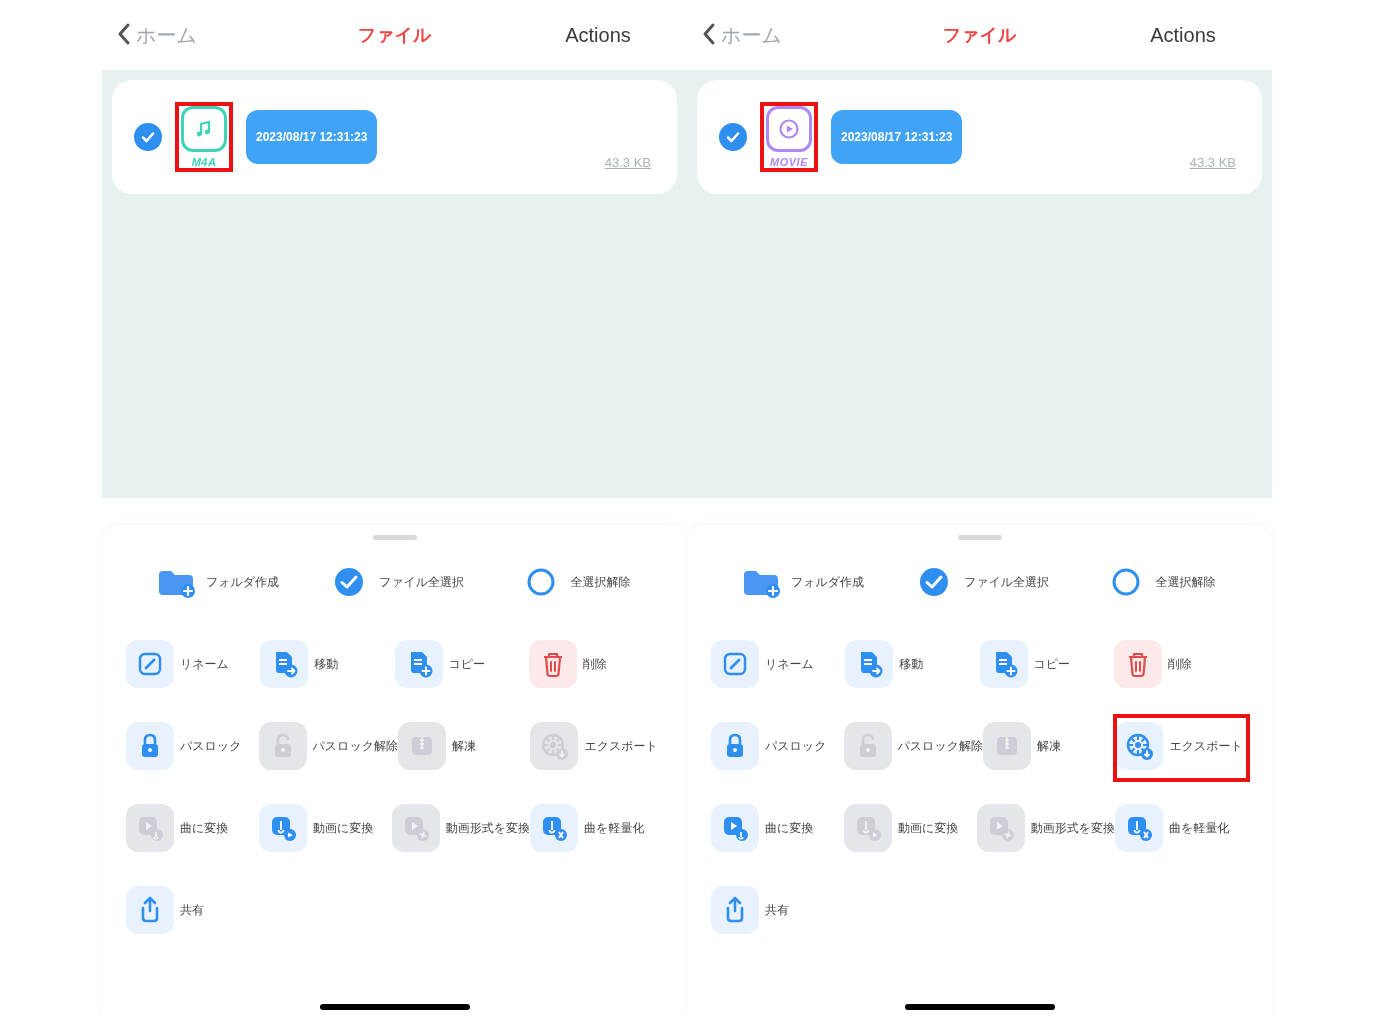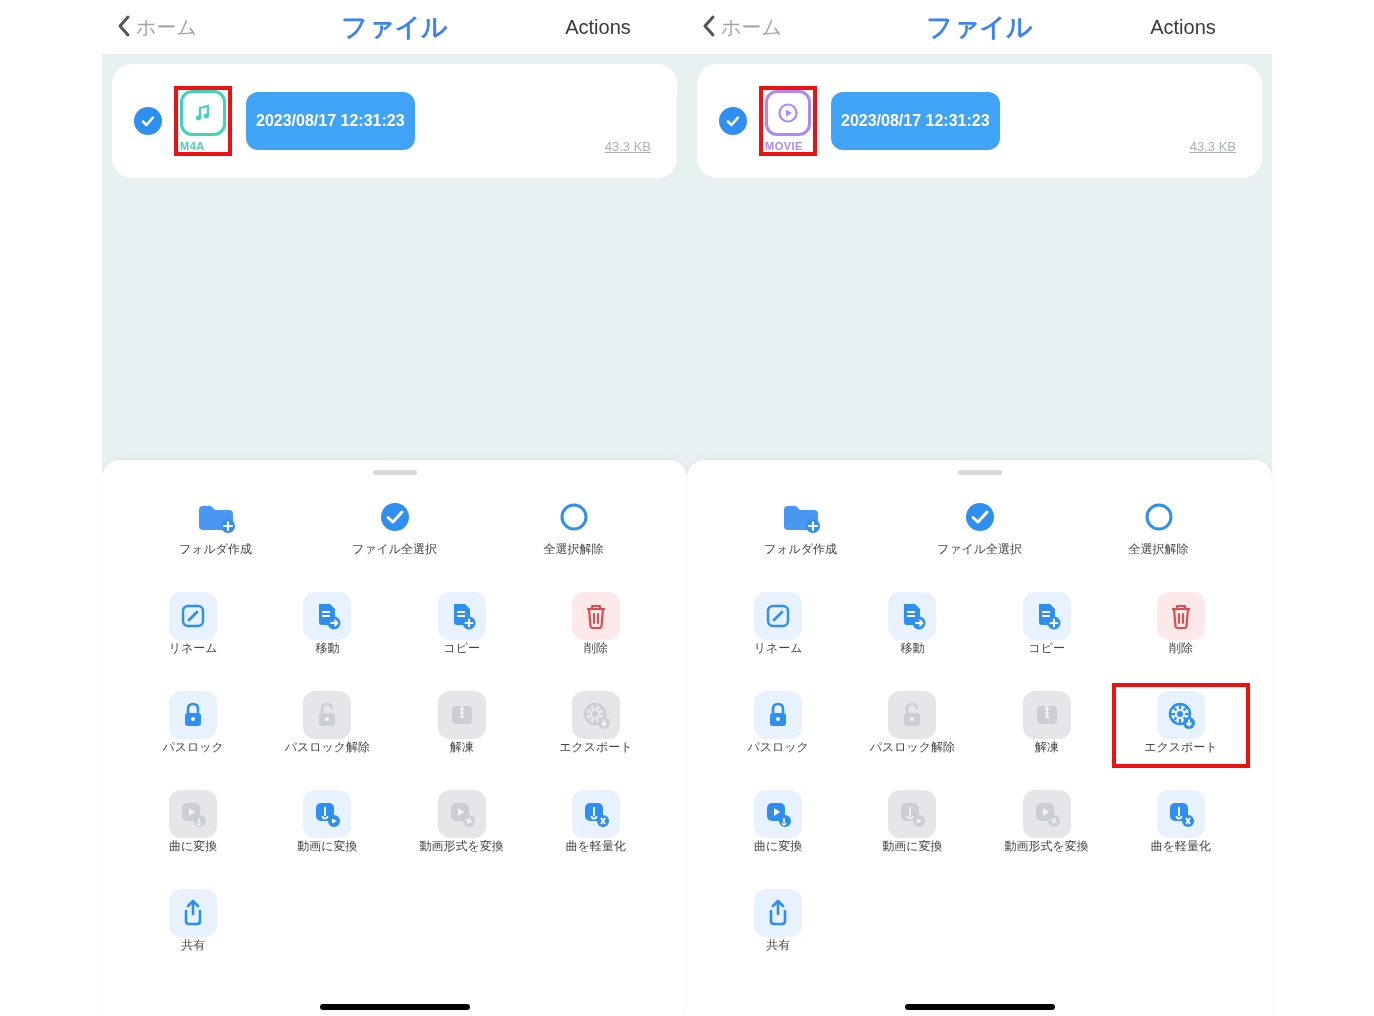--- a/index.html
+++ b/index.html
@@ -14,40 +14,40 @@
   .phone {
     width: 585px;
     height: 1016px;
     position: relative;
     background: #fff;
   }
   .phone:first-child { margin-right: 0; }
   .phone + .phone { margin-left: 0; }
 
   .topbar {
-    height: 54px;
+    height: 70px;
     display: flex;
     align-items: center;
     justify-content: space-between;
     padding: 0 14px;
     background: #fff;
   }
   .back-group {
     display: flex;
     align-items: center;
     gap: 2px;
     width: 150px;
   }
   .chevron-left {
     width: 18px;
     height: 26px;
   }
   .chevron-left svg { display: block; }
   .back-label { color: #a0a6b0; font-size: 20px; }
-  .title { font-size: 26px; font-weight: 700; color: #3b82f6; }
+  .title { font-size: 18px; font-weight: 700; color: #ef4444; }
   .actions-btn { font-size: 20px; color: #3a3a3a; width: 150px; text-align: center; }
 
   .content-bg {
     background: #e8f1f2;
     padding: 10px;
     height: 428px;
     border-radius: 0;
   }
   .file-card {
     background: #fff;
@@ -66,21 +66,22 @@
     display: flex;
     align-items: center;
     justify-content: center;
     flex-shrink: 0;
   }
   .check-circle svg { display:block; }
 
   .file-icon-wrap {
     width: 60px;
     flex-shrink: 0;
-    text-align: left;
+    text-align: center;
+    font-style: italic;
   }
   .red-box {
     border: 4px solid #e11;
     padding: 0 2px 0 2px;
     display: inline-block;
   }
   .file-icon-box {
     width: 46px;
     height: 46px;
     border-radius: 12px;
@@ -115,21 +116,21 @@
     font-size: 15px;
     font-weight: 700;
     color: #222;
     line-height: 1.25;
     margin-bottom: 8px;
   }
   .date-pill {
     display: inline-block;
     background: #41a3f5;
     color: #fff;
-    font-size: 16px;
+    font-size: 12px;
     font-weight: 600;
     padding: 20px 10px;
     border-radius: 12px;
   }
   .file-size {
     position: absolute;
     right: 26px;
     bottom: 24px;
     color: #aab0bb;
     font-size: 13px;
@@ -159,22 +160,23 @@
     grid-template-columns: repeat(4, 1fr);
     gap: 4px 0;
     padding: 0 24px 18px;
   }
   .action-grid.row3 {
     grid-template-columns: repeat(3, 1fr);
     justify-items: center;
   }
   .action-cell {
     display: flex;
-    flex-direction: column;
+    flex-direction: row;
     align-items: center;
+    gap: 6px;
     padding: 6px 0 10px;
     position: relative;
   }
   .action-cell.highlighted {
     outline: 4px solid #e11;
     outline-offset: -2px;
   }
   .icon-tile {
     width: 48px;
     height: 48px;
@@ -191,21 +193,21 @@
     font-size: 12px;
     color: #444;
     text-align: center;
     white-space: nowrap;
   }
   .icon-tile svg { display:block; }
   .disabled svg { opacity: 0.55; }
   .row-single {
     display: grid;
     grid-template-columns: repeat(4, 1fr);
-    padding: 0 24px 52px;
+    padding: 0 24px 72px;
   }
 
   .home-indicator {
     position: absolute;
     bottom: 6px;
     left: 50%;
     transform: translateX(-50%);
     width: 150px;
     height: 6px;
     background: #000;

